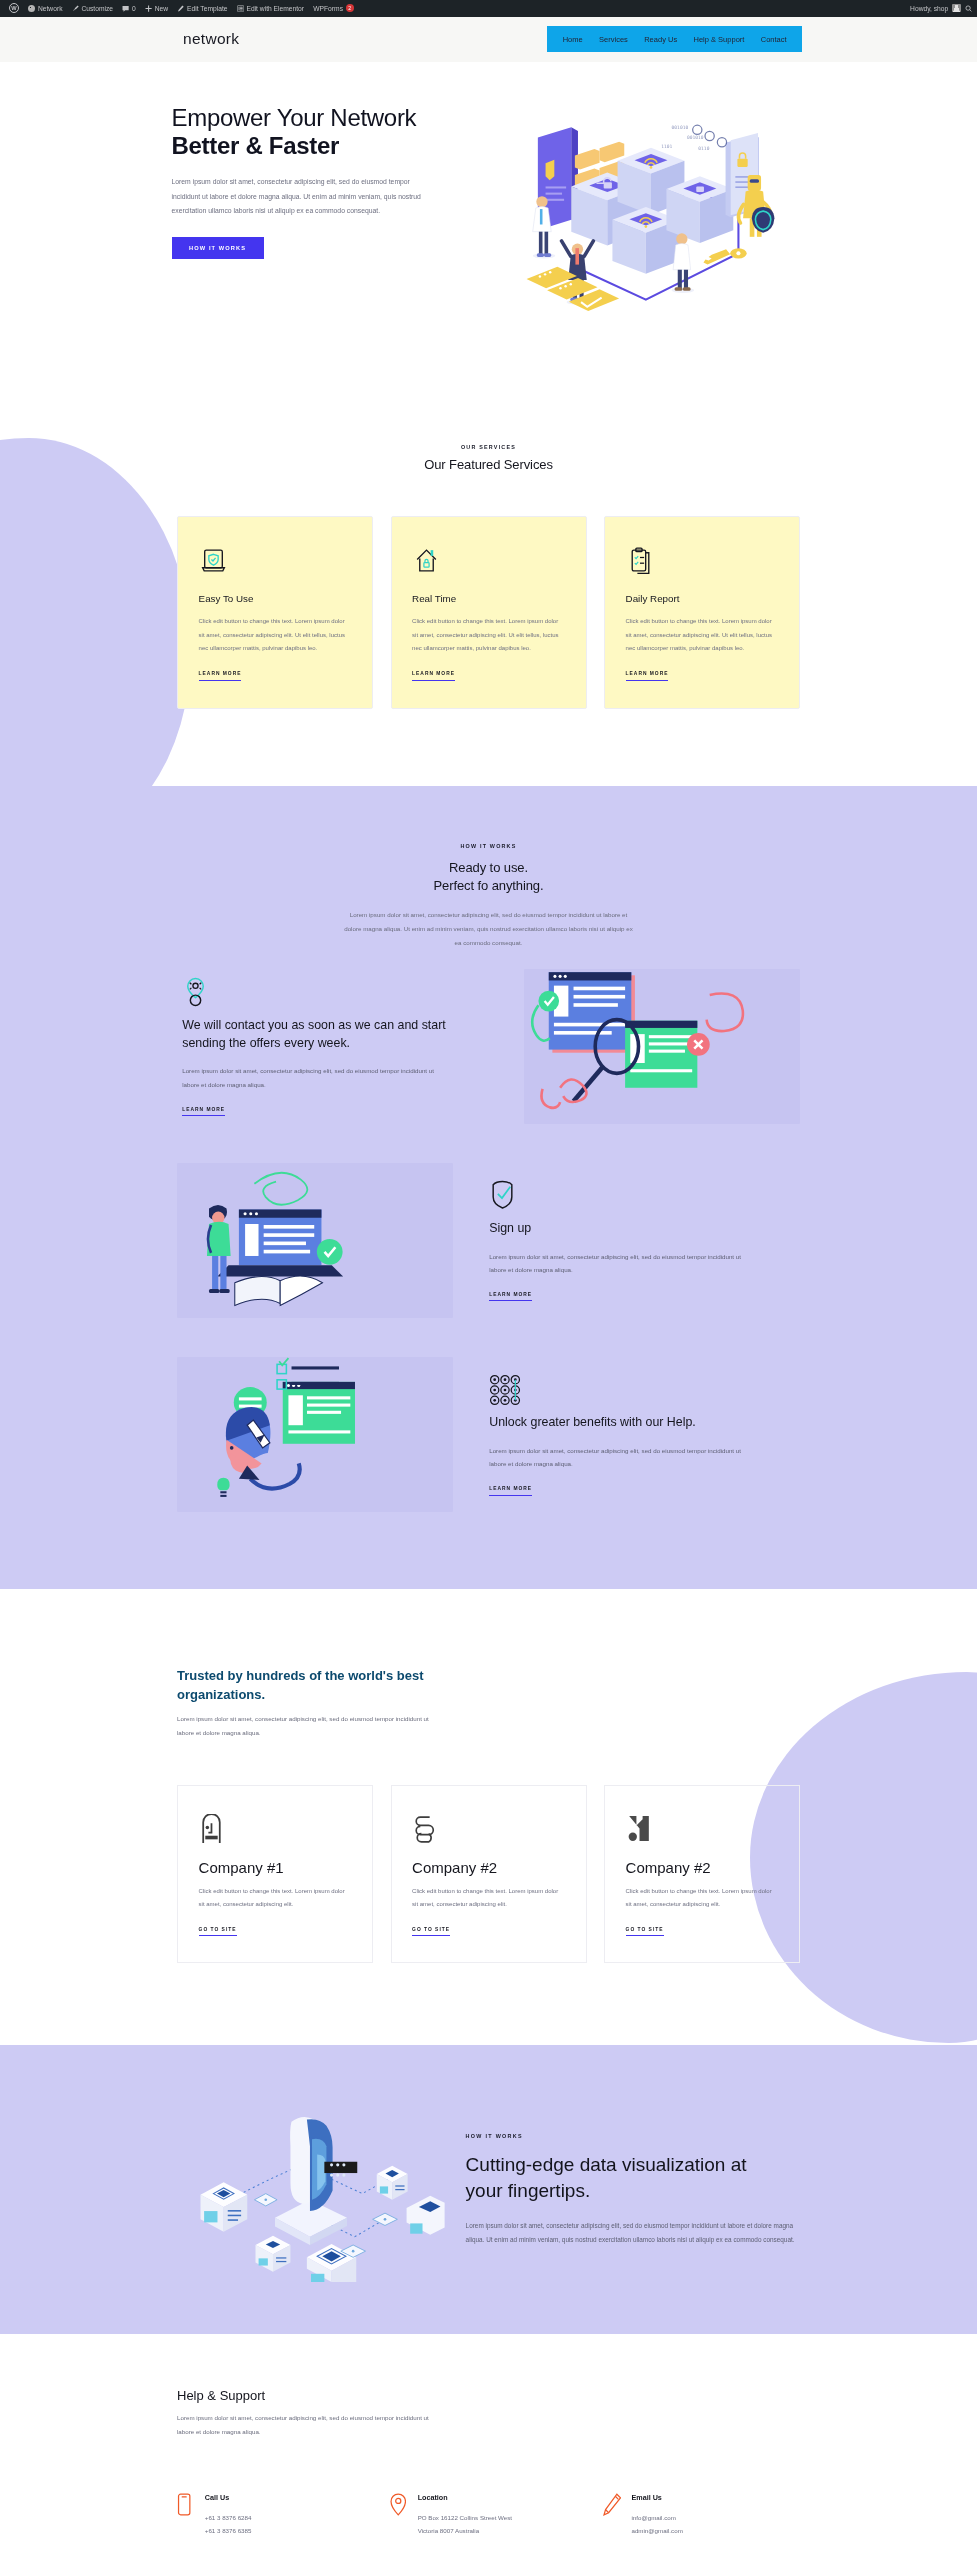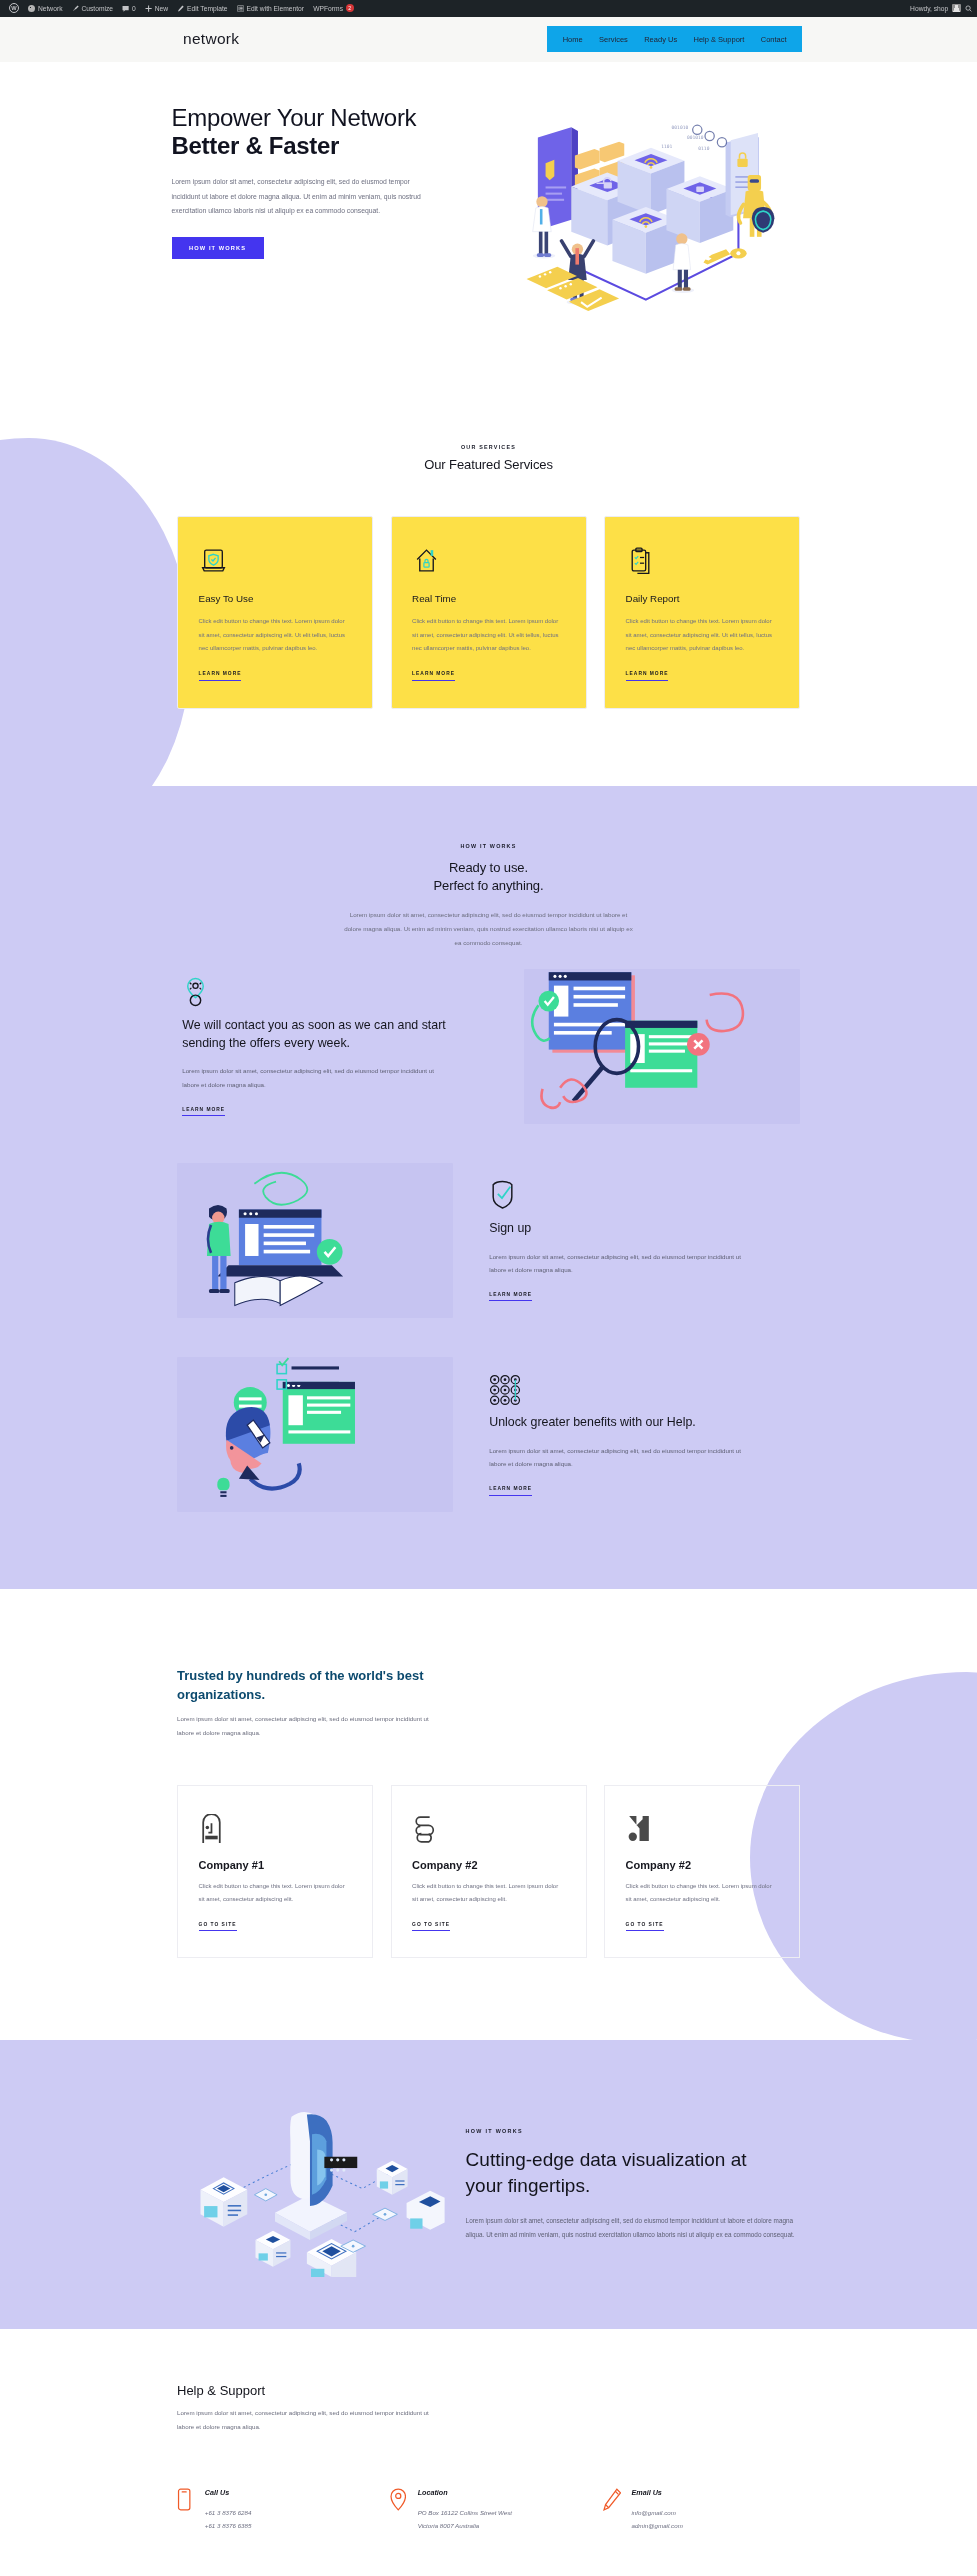--- a/index.html
+++ b/index.html
@@ -70,21 +70,21 @@
   
   .sec { position: relative; z-index: 2; }
   .eyebrow { text-align: center; font-size: 5.4px; letter-spacing: 1.2px; font-weight: 700; color: #191b28; }
   .sec-title { text-align: center; font-size: 13px; font-weight: 400; color: #15161f; margin-top: 7.2px; letter-spacing: -0.1px; }
   .sec-sub { text-align: center; max-width: 289px; margin: 15.5px auto 0; font-size: 6.2px; line-height: 2.2; color: #6a6c7d; }
 
   
   .services { padding: 67px 0 77px; background: transparent; }
   .cards { width: 623px; margin: 44px auto 0; display: flex; gap: 17.5px; }
   .card {
-    flex: 1; background: #fde047; border: 0.5px solid #ededf2; border-radius: 2.1px;
+    flex: 1; background: #fef9c3; border: 0.5px solid #ededf2; border-radius: 2.1px;
     padding: 29px 20.6px 27px;
   }
   .card-icon { height: 32px; margin-bottom: 15.5px; }
   .card h3 { font-size: 9.8px; font-weight: 400; color: #16171f; margin-bottom: 11.3px; }
   .card p { font-size: 6px; line-height: 2.25; color: #6e7082; }
   .learn {
     display: inline-block; margin-top: 15.5px; font-size: 4.9px; letter-spacing: 1px; font-weight: 700;
     color: #16171f; text-decoration: none; border-bottom: 1px solid #4435ef; padding-bottom: 3.1px;
   }
 
@@ -98,39 +98,39 @@
   .feat-txt p { font-size: 6.2px; line-height: 2.2; color: #5d5f73; max-width: 258px; }
 
   
   .trusted { padding: 77px 0 82px; position: relative; z-index: 2; }
   .trusted-inner { width: 623px; margin: 0 auto; }
   .trusted h2 { font-size: 13px; font-weight: 700; line-height: 1.5; max-width: 268px; color: #0c4a6e; }
   .trusted > .trusted-inner > p { margin-top: 7.2px; font-size: 6.2px; line-height: 2.2; color: #6a6c7d; max-width: 258px; }
   .co-cards { margin-top: 46px; display: flex; gap: 17.5px; }
   .co-card { flex: 1; border: 0.5px solid #ededf2; background: transparent; padding: 28px 20.6px 26px; }
   .co-logo { height: 31px; margin-bottom: 13.4px; }
-  .co-card h3 { font-size: 11px; font-weight: 700; margin-bottom: 9.3px; color: #16171f; }
+  .co-card h3 { font-size: 15px; font-weight: 400; margin-bottom: 9.3px; color: #16171f; }
   .co-card p { font-size: 6px; line-height: 2.2; color: #6e7082; }
 
   
   .cutting { background: #cdcbf4; padding: 52px 0; position: relative; z-index: 3; }
   .cutting-inner { width: 623px; margin: 0 auto; display: flex; align-items: center; gap: 20.6px; }
   .cutting-art { width: 268px; height: 185px; position: relative; }
   .cutting-txt { flex: 1; }
   .cutting-txt .eyebrow { text-align: left; margin-bottom: 13.4px; letter-spacing: 1.3px; }
   .cutting-txt h2 { font-size: 19px; font-weight: 300; line-height: 1.35; color: #13141c; max-width: 289px; }
   .cutting-txt p { margin-top: 15.5px; font-size: 6.4px; line-height: 2.15; color: #5e6074; max-width: 330px; }
 
   
   .helpsec { background: #fff; padding: 54px 0 52px; }
   .help-inner { width: 623px; margin: 0 auto; }
   .help-inner h2 { font-size: 13px; font-weight: 400; color: #14151d; }
   .help-inner > p { margin-top: 8.2px; font-size: 6.2px; line-height: 2.2; color: #6a6c7d; max-width: 258px; }
   .contacts { margin-top: 54px; display: flex; gap: 15.5px; }
-  .contact { flex: 1; display: flex; gap: 10.3px; font-style: italic; }
+  .contact { flex: 1; display: flex; gap: 10.3px; }
   .contact .cicon { flex: 0 0 17.5px; }
   .contact h4 { font-size: 7.2px; font-weight: 700; color: #16171f; margin-bottom: 9.3px; }
   .contact .cline { font-size: 6.2px; line-height: 2.1; color: #6c6e80; }
 </style>
 </head>
 <body>
 
 <div class="adminbar">
   <div class="ab-left">
     <div class="ab-item">

